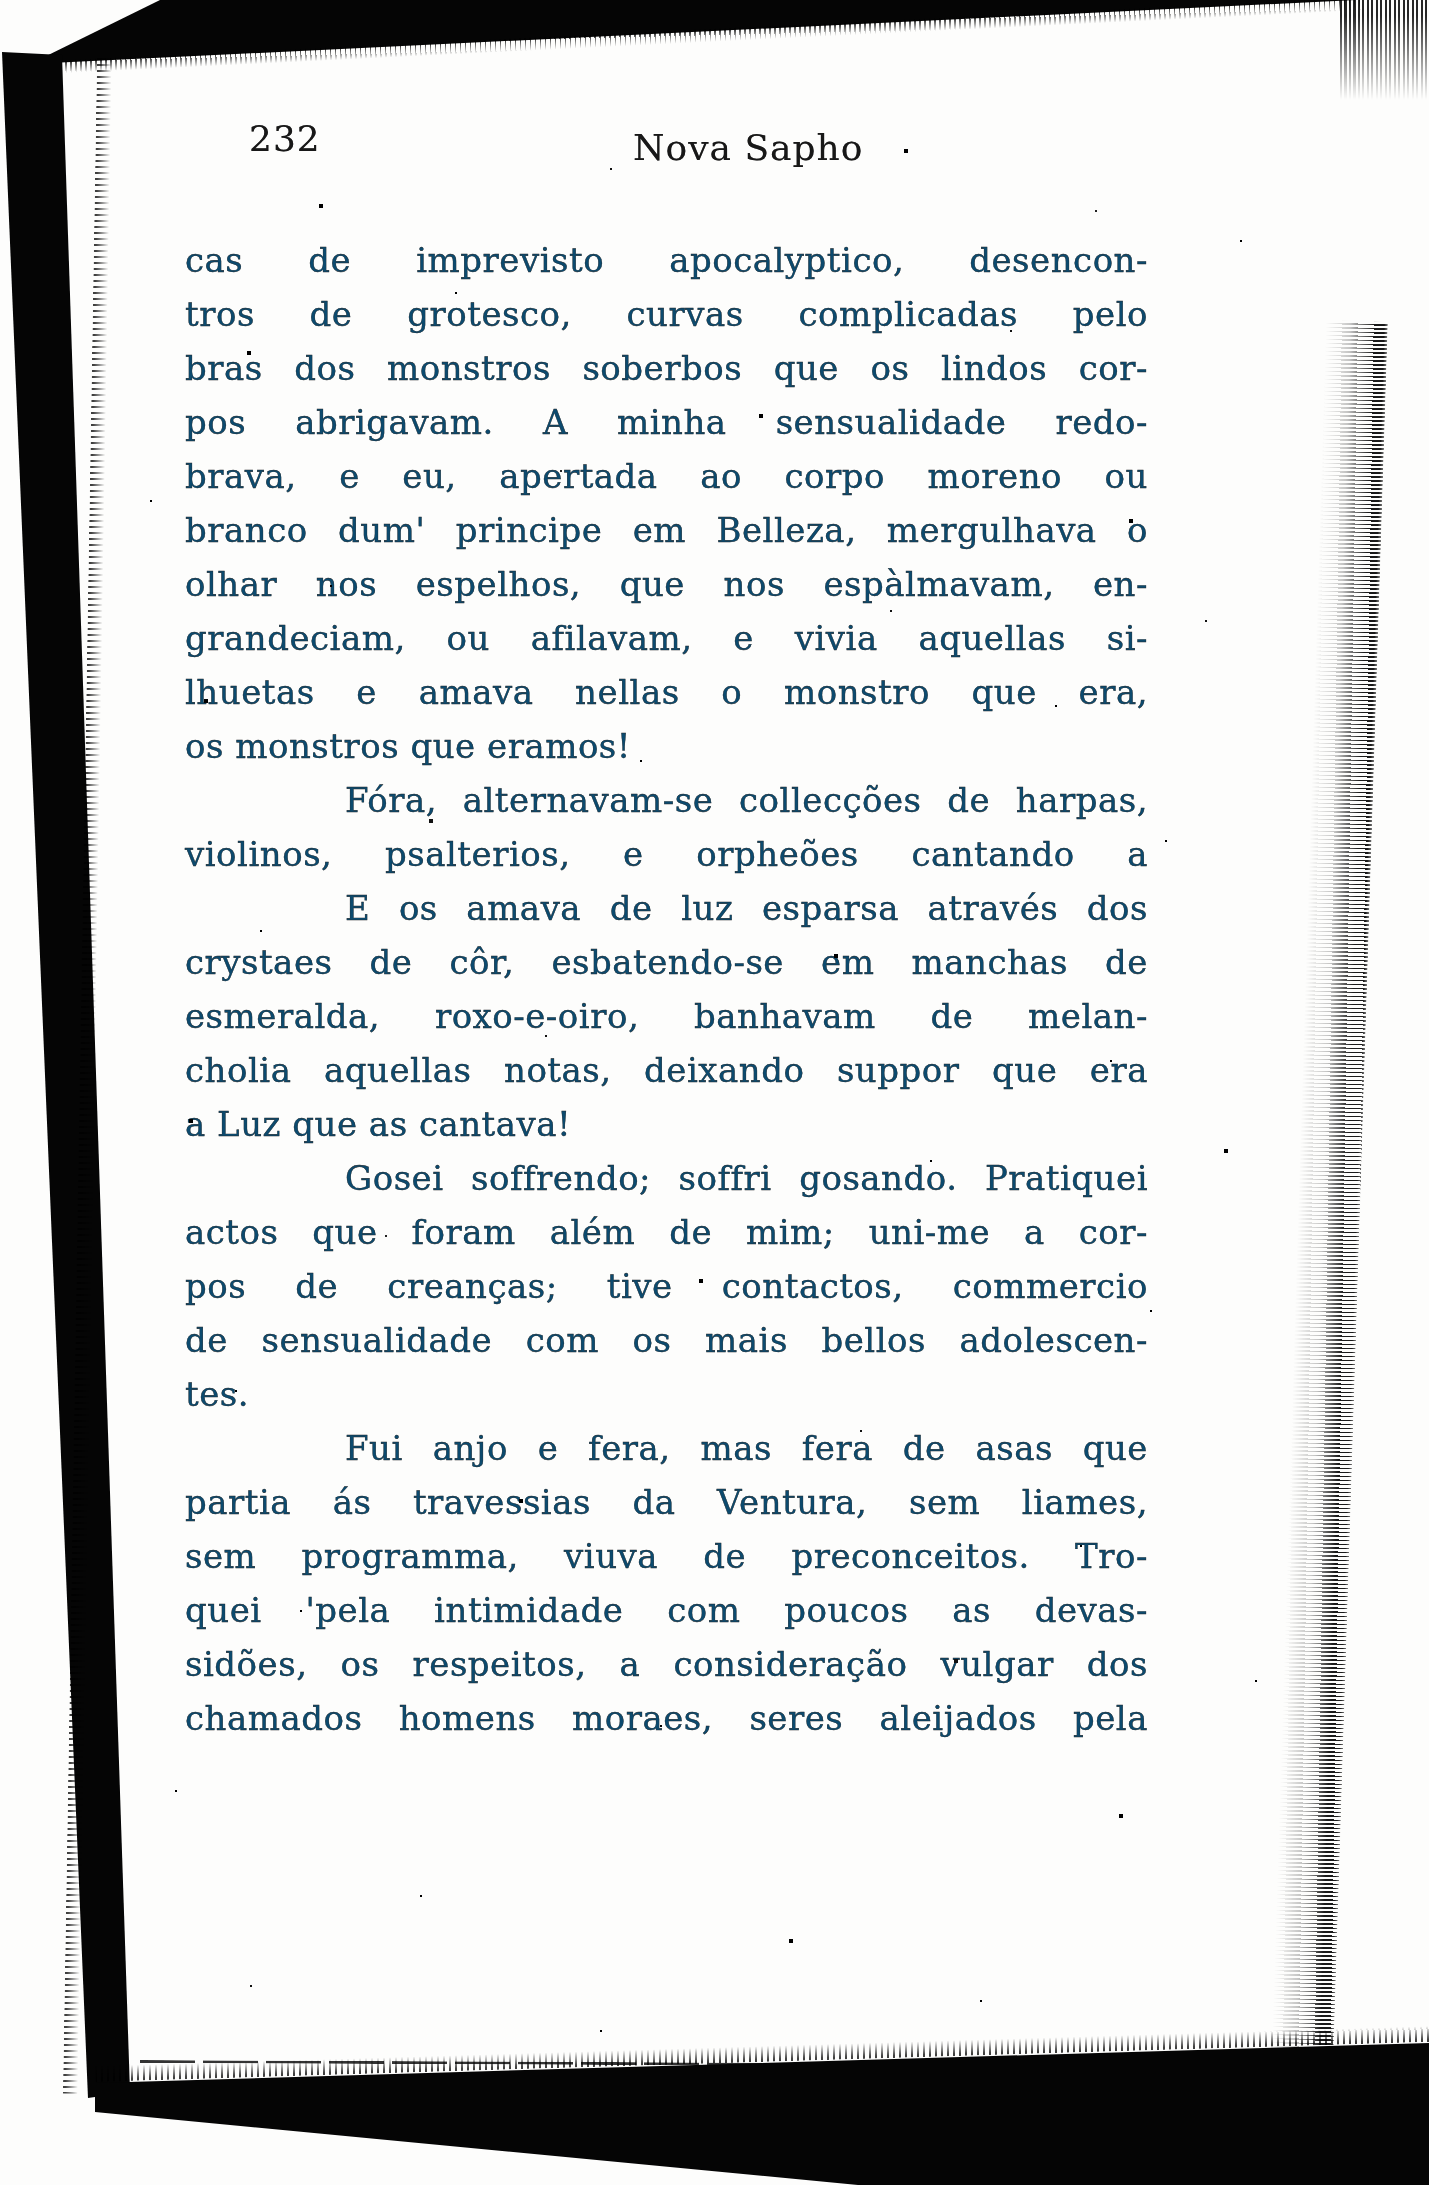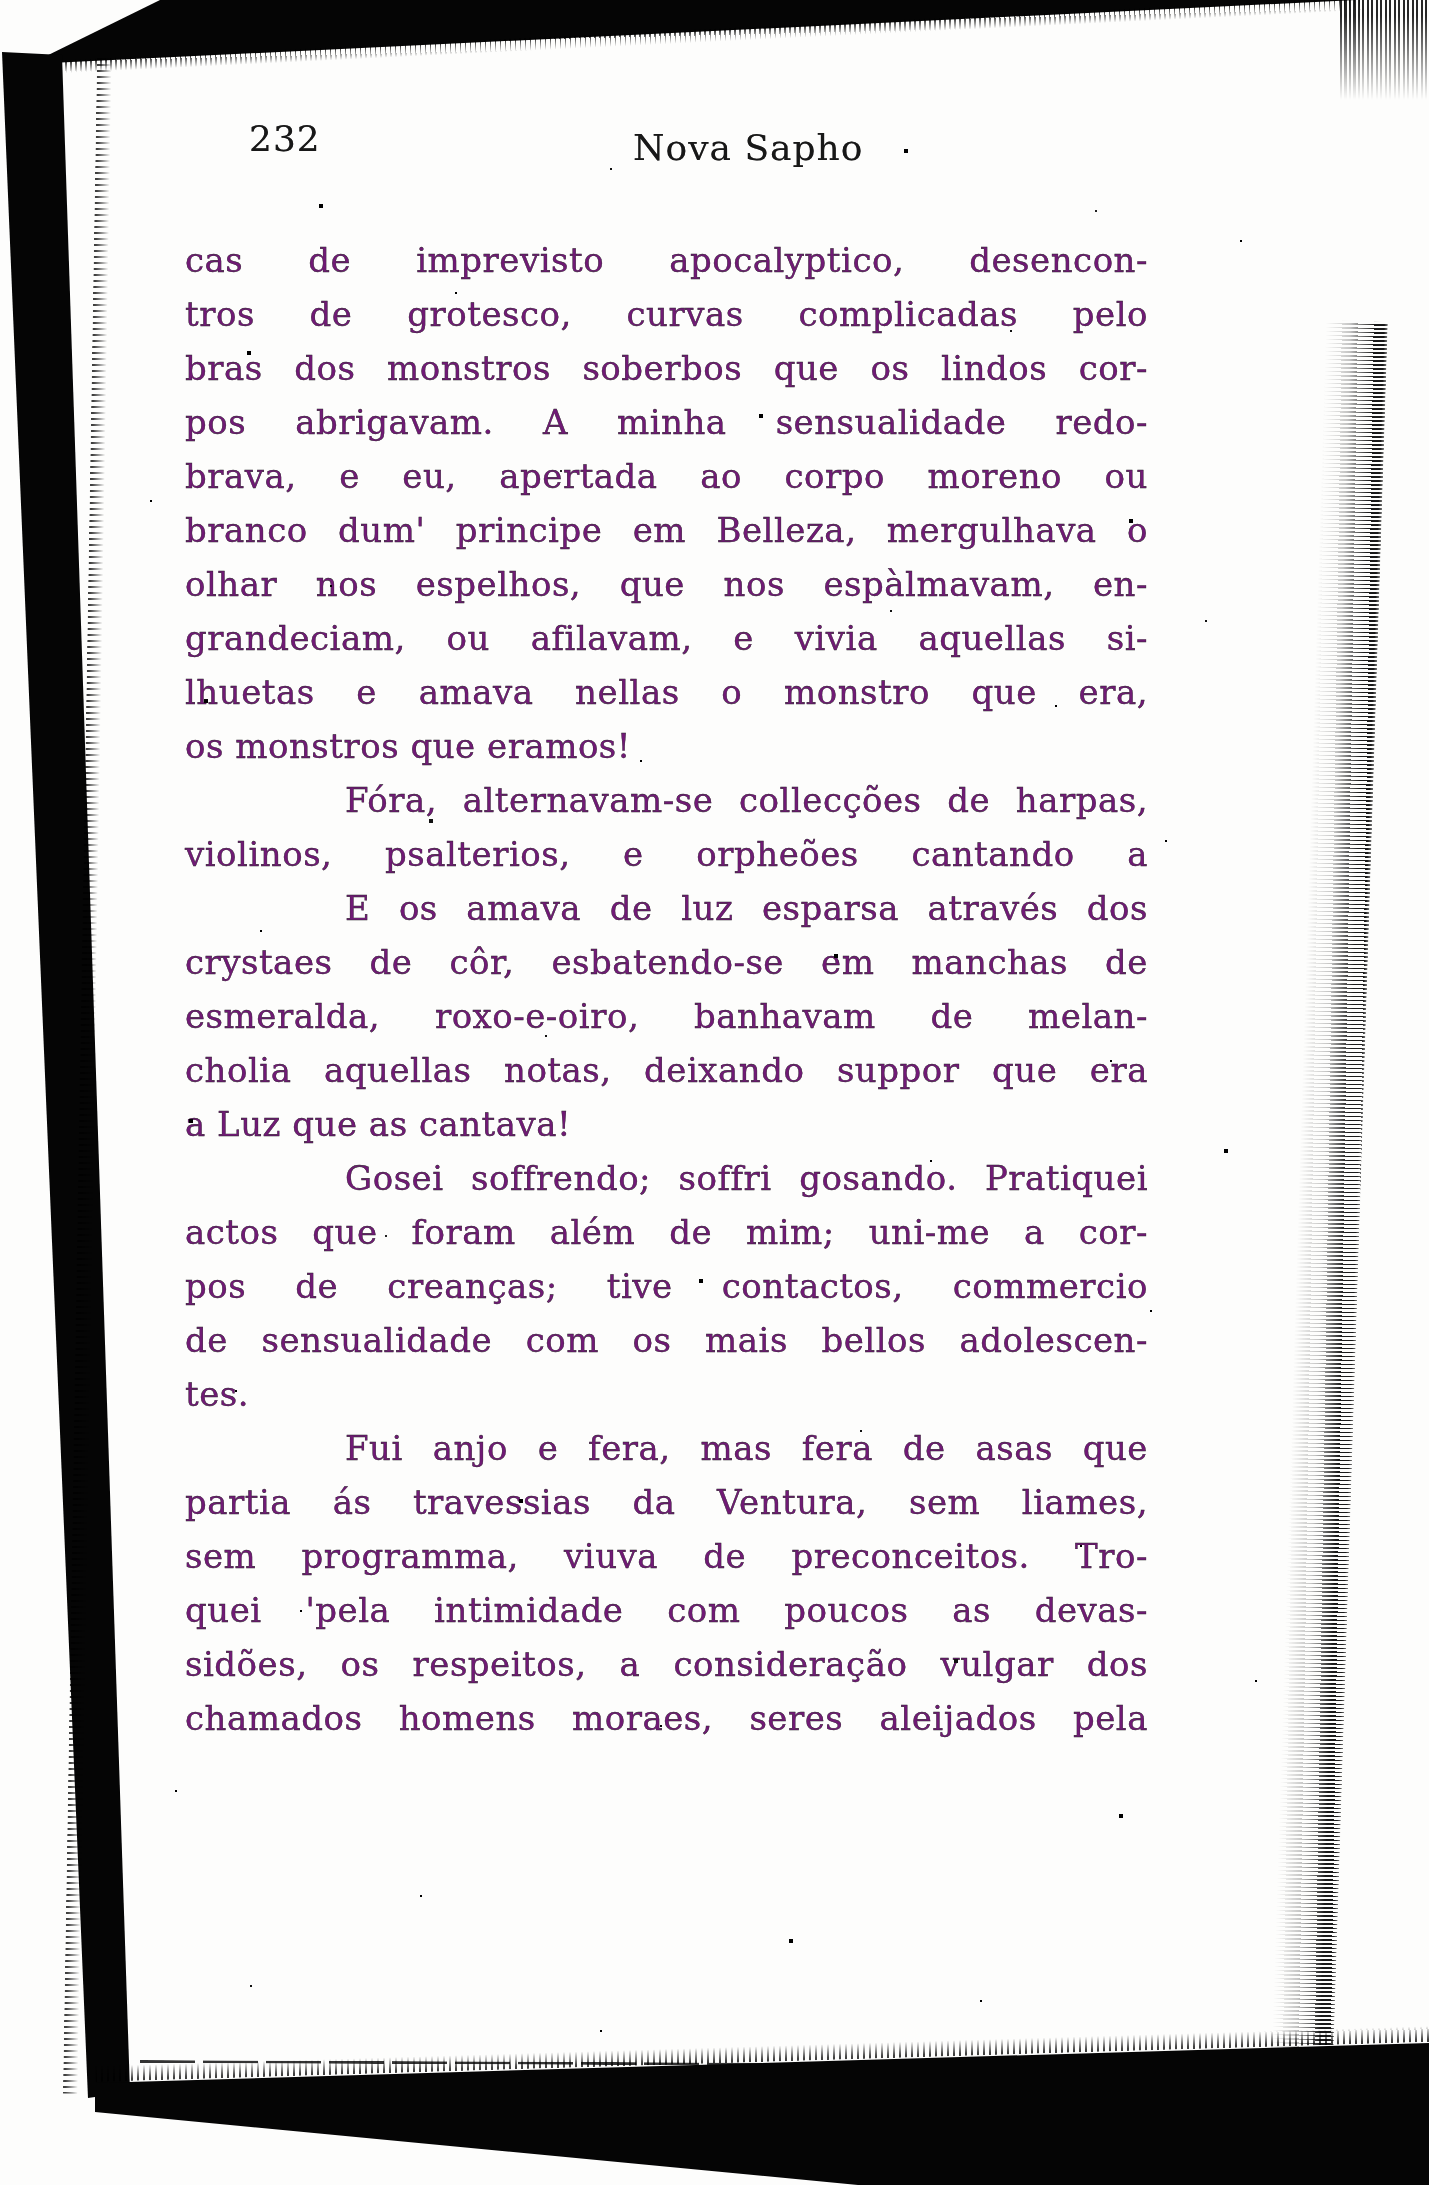--- a/index.html
+++ b/index.html
@@ -18,21 +18,21 @@
   .header{
     position:absolute;left:185px;top:118px;width:963px;height:44px;
     font-size:36px;color:#181818;
     letter-spacing:1px;
     text-shadow:0 0 0.6px rgba(0,0,0,.55);
   }
   .pagenum{position:absolute;left:16px;top:0;margin-left:48px;}
   .booktitle{position:absolute;left:448px;top:9px;}
   #text-block{
     position:absolute;left:185px;top:233px;width:963px;
-    font-size:34px;color:#701a75;
+    font-size:34px;color:#0c4a6e;
     letter-spacing:0.5px;
     -webkit-text-stroke:0.3px #2a2a2a;
     text-shadow:0 0 0.5px rgba(0,0,0,.45);
   }
   .line{
     height:54px;line-height:54px;
     white-space:normal;
     text-align:justify;
     text-align-last:justify;
   }

